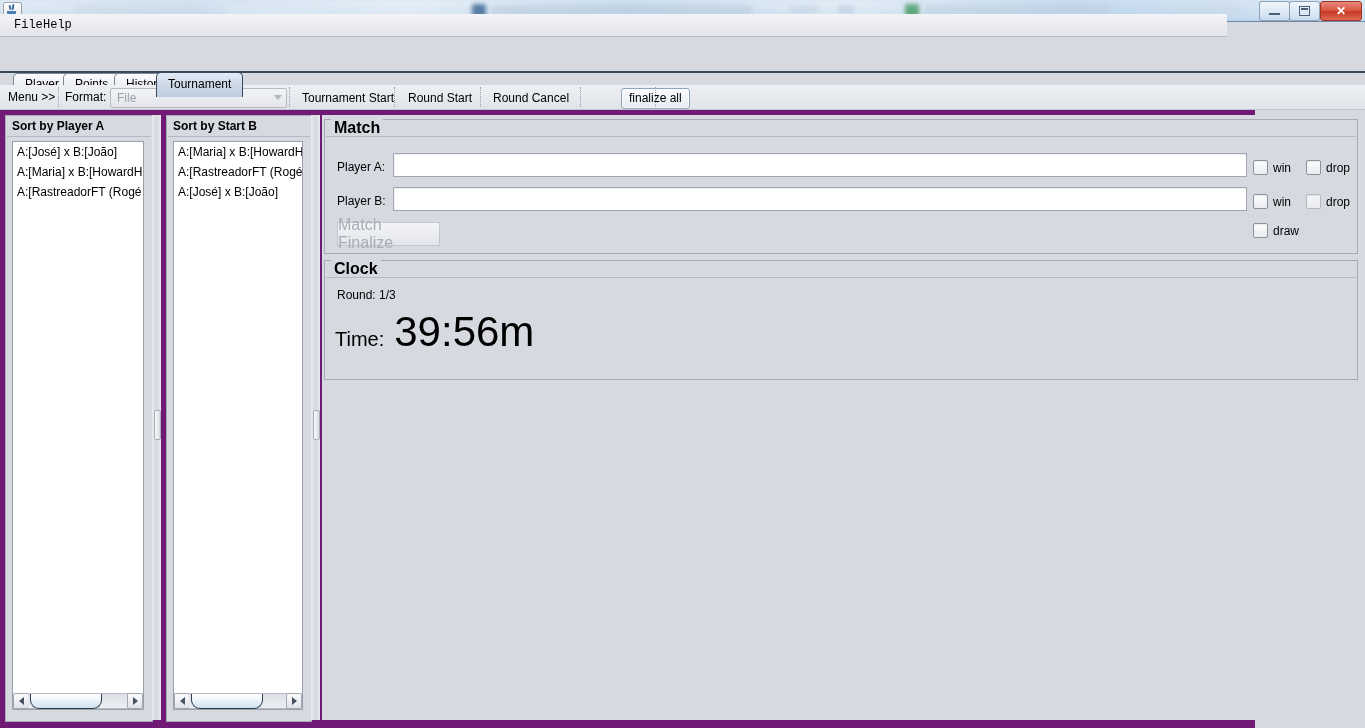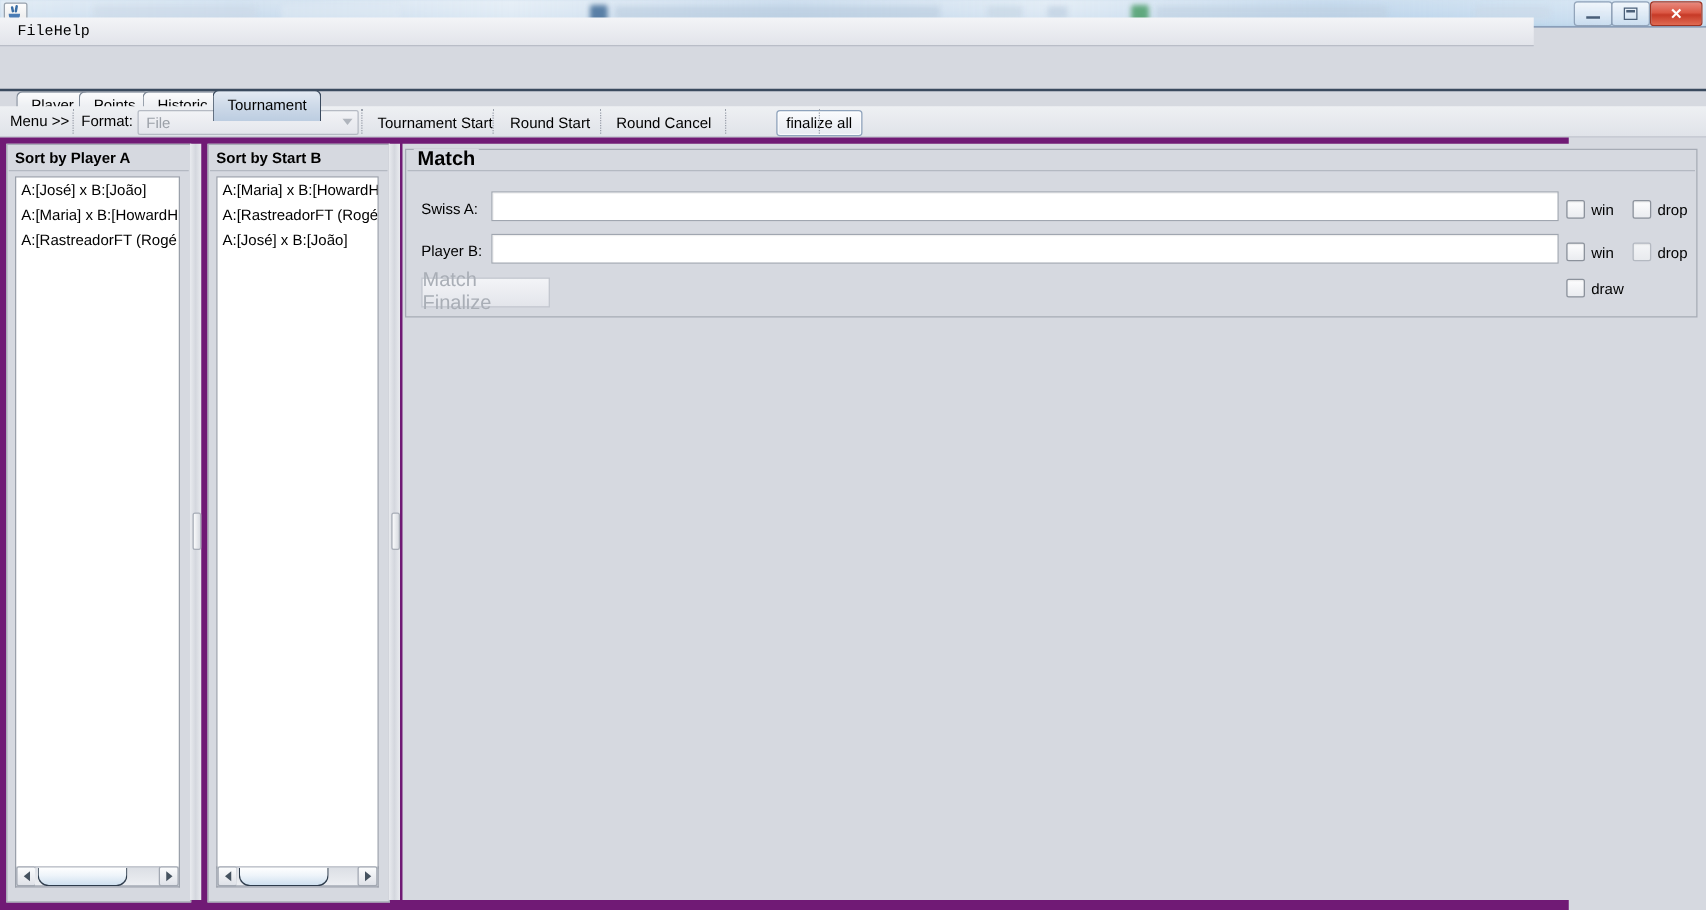--- a/index.html
+++ b/index.html
@@ -97,21 +97,21 @@
   }
   .tab.selected{
     top:3px;height:24px;line-height:23px;
     border-color:#3a4a5e;
     background:linear-gradient(to bottom,#e3eaf3 0%,#cdd9e8 50%,#bccde1 100%);
     z-index:3;
   }
   #tab-player{left:13px;}
   #tab-points{left:63px;}
   #tab-historic{left:114px;}
-  #tab-tournament{left:170px;}
+  #tab-tournament{left:156px;}
 
   
   #toolbar{
     position:absolute;left:0;top:85px;width:1365px;height:24px;
     background:linear-gradient(to bottom,#eef0f3,#e0e3e9);
     border-bottom:1px solid #c2c6cf;
   }
   .tb-sep{
     position:absolute;top:2px;width:0;height:20px;
     border-left:1px dotted #9aa0ab;
@@ -419,21 +419,21 @@
   <div class="divider" id="div-2">
     <div class="div-grip"></div>
   </div>
 
   <div id="right">
 
     <div class="group" id="grp-match">
       <div class="group-title">Match</div>
       <div class="inner-line"></div>
 
-      <div class="fld-label" id="lbl-pa">Swiss A:</div>
+      <div class="fld-label" id="lbl-pa">Player A:</div>
       <div class="textfield" id="fld-pa">
         <input type="text" placeholder="" style="">
       </div>
 
       <div class="fld-label" id="lbl-pb">Player B:</div>
       <div class="textfield" id="fld-pb">
         <input type="text" placeholder="" style="">
       </div>
 
       <div id="btn-matchfin">Match Finalize</div>
@@ -453,15 +453,24 @@
       <div class="cbrow" id="cb-bdrop">
         <div class="cb dim"></div>
         <div class="cblabel">drop</div>
       </div>
       <div class="cbrow" id="cb-draw">
         <div class="cb"></div>
         <div class="cblabel">draw</div>
       </div>
     </div>
 
+    <div class="group" id="grp-clock">
+      <div class="group-title">Clock</div>
+      <div class="inner-line"></div>
+      <div id="lbl-round">Round:  1/3</div>
+      <div id="clock-line">
+        <div id="lbl-time">Time:</div>
+        <div id="val-time">39:56m</div>
+      </div>
+    </div>
 
   </div>
 </div>
 
 </body></html>

